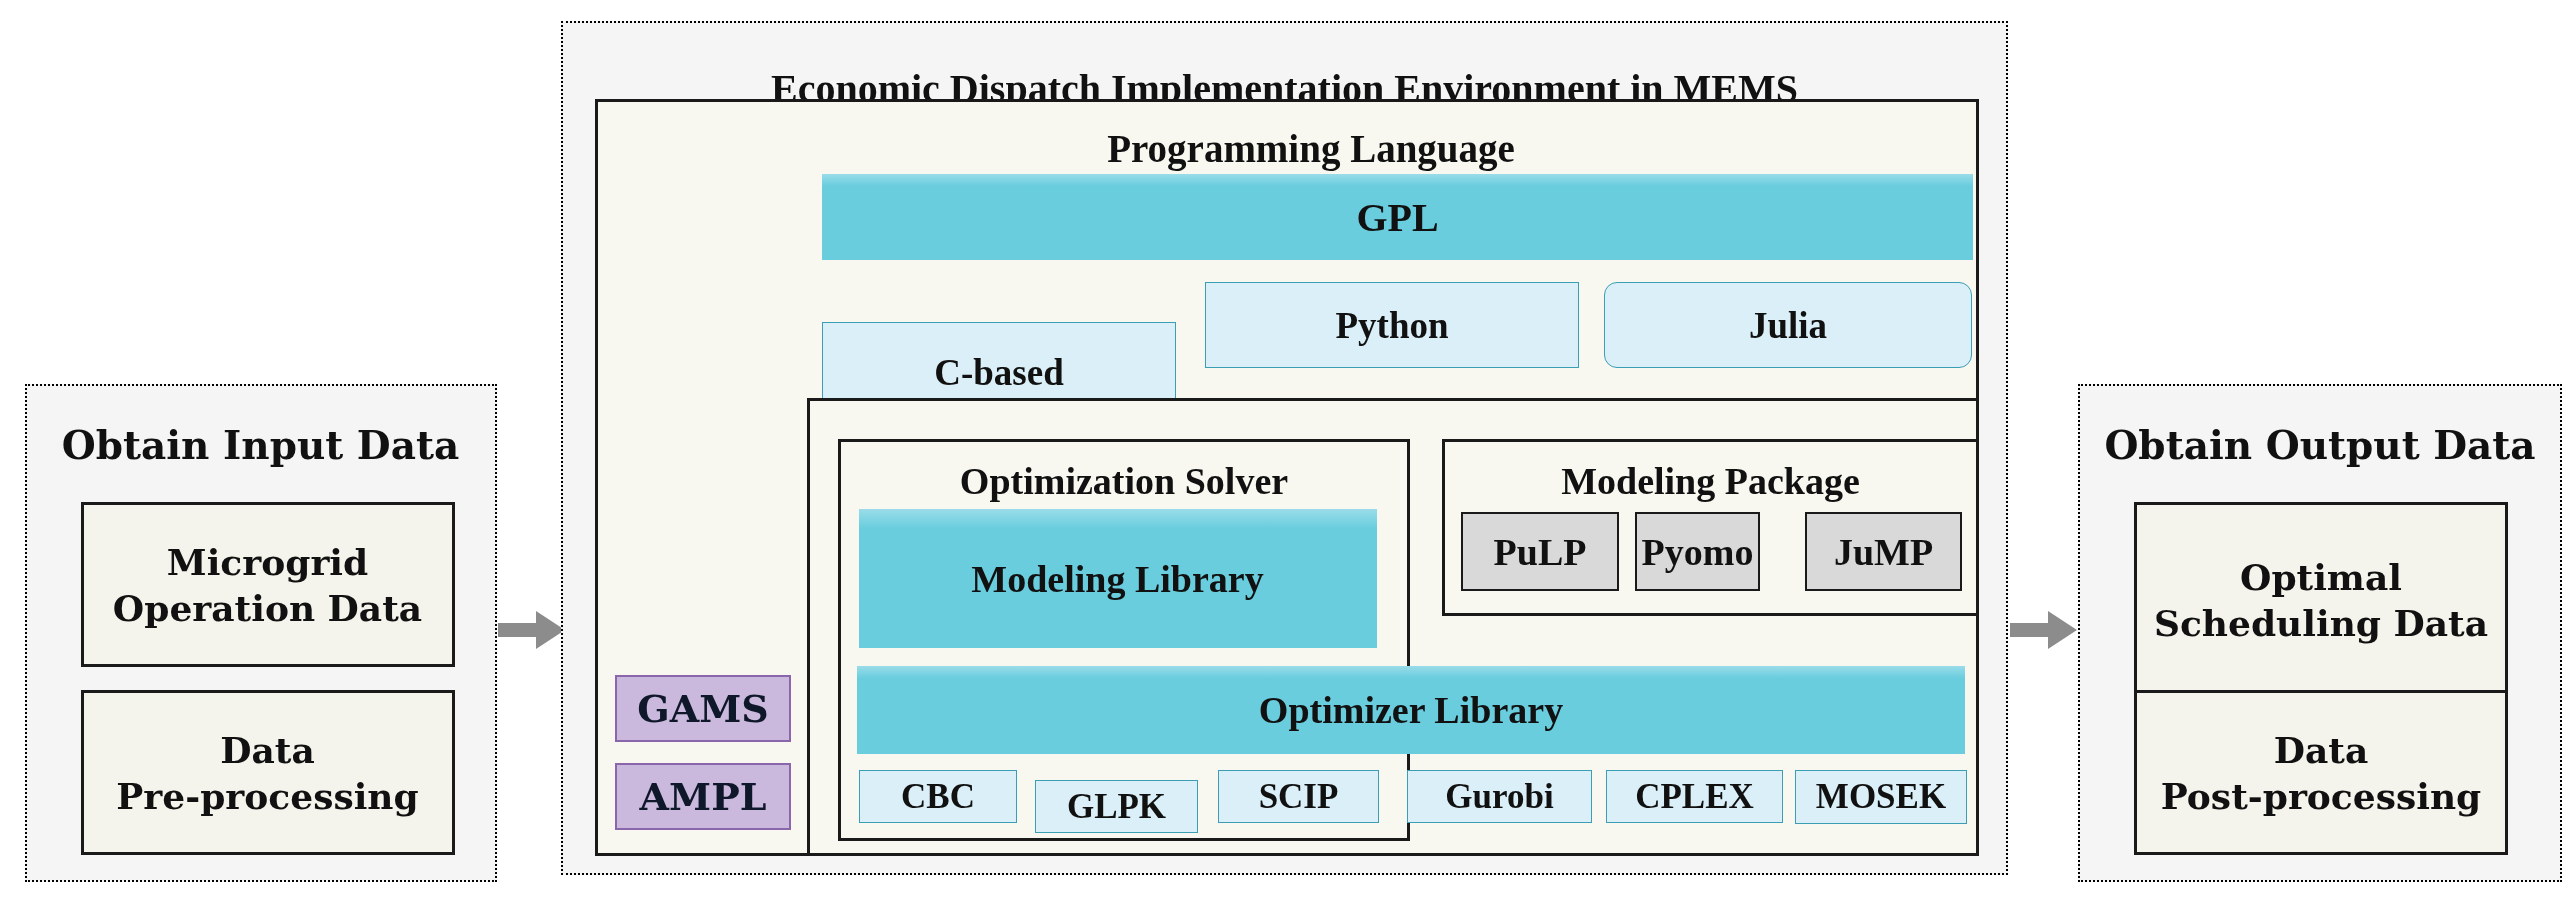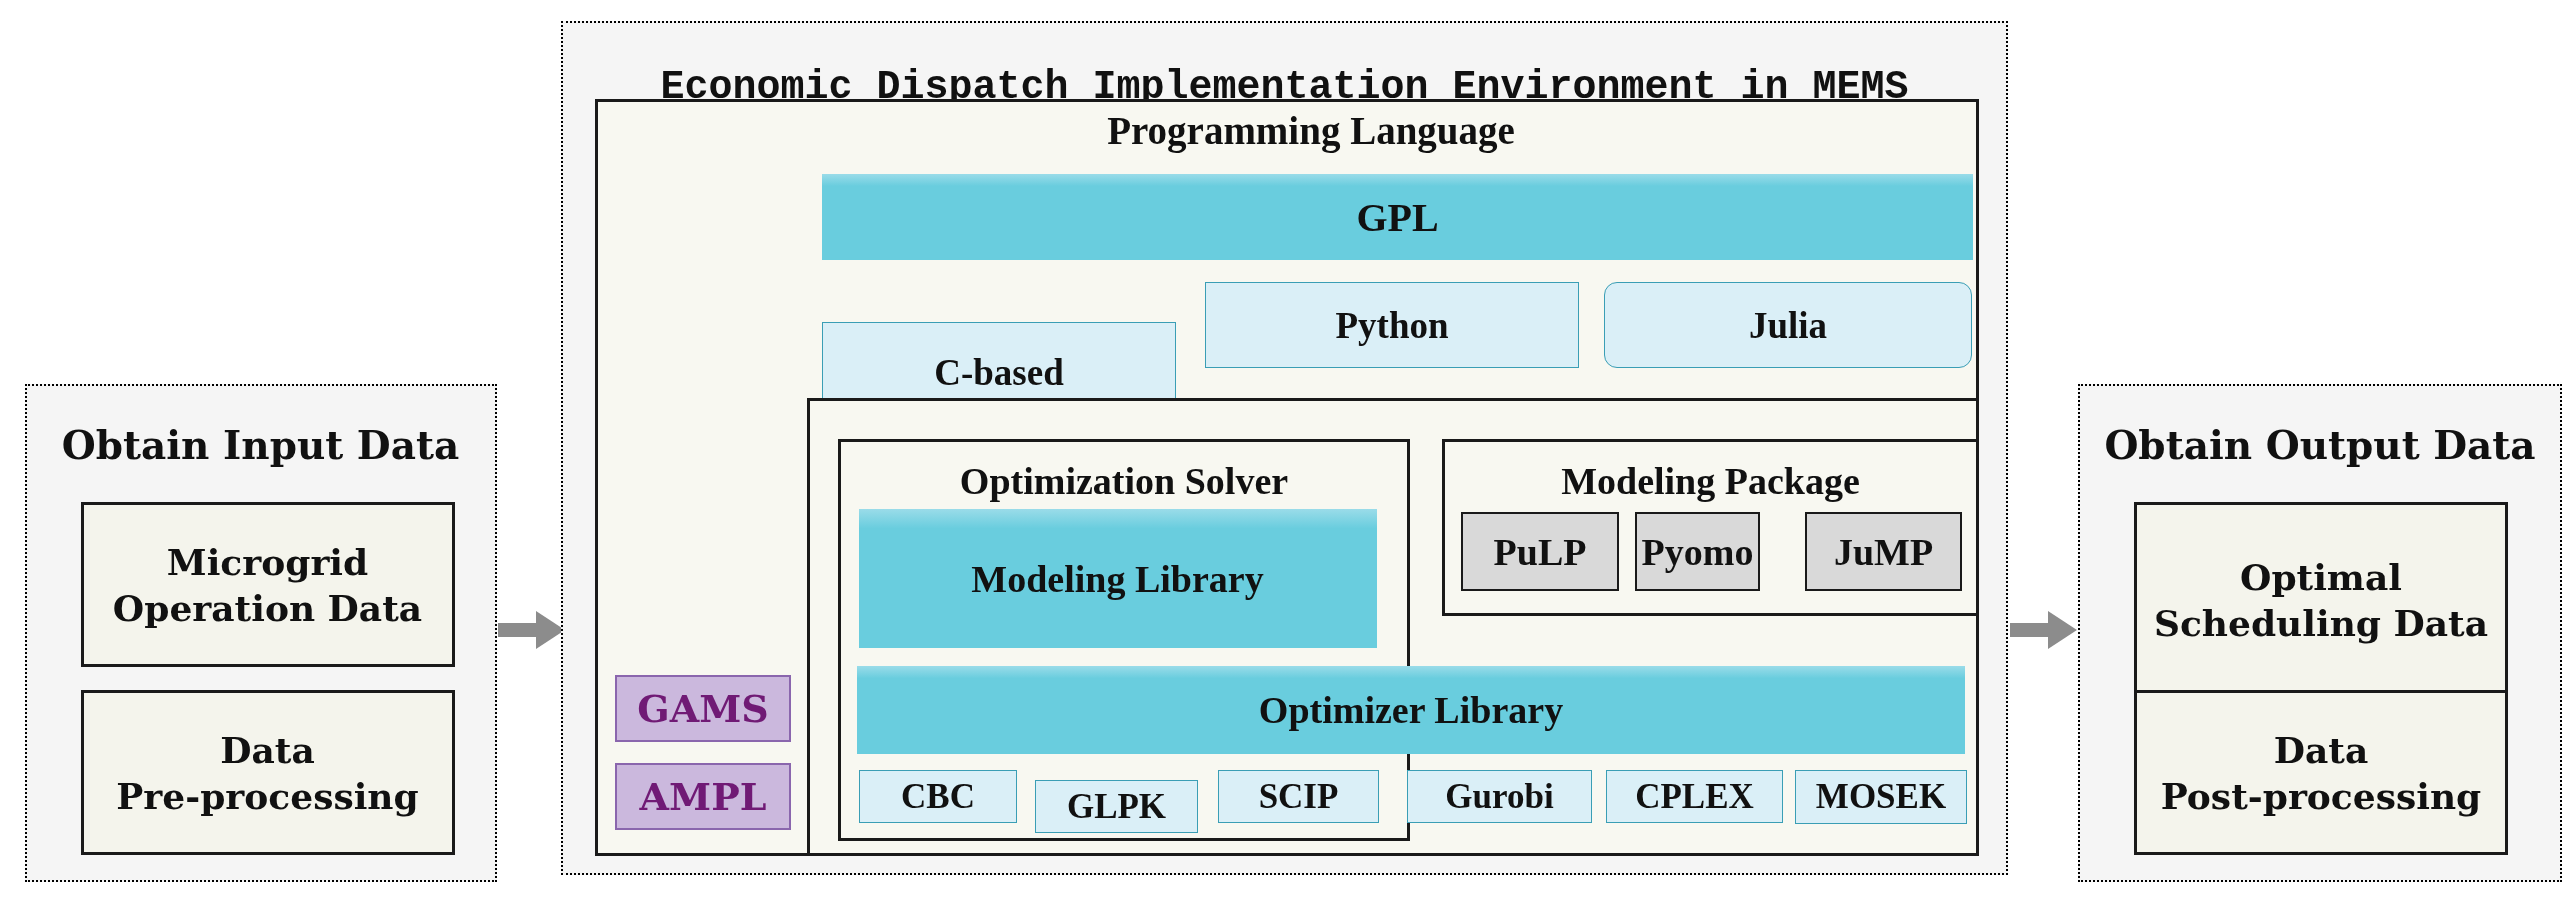--- a/index.html
+++ b/index.html
@@ -15,27 +15,27 @@
     font-family:"Liberation Serif", serif; color:var(--ink); overflow:hidden;
   }
   .abs{position:absolute; box-sizing:border-box;}
   .dashed-panel{border:2.1px dotted #000; background:var(--panel-bg);}
   .thick{border:3.5px solid #1a1a1a;}
   .center-text{display:flex; align-items:center; justify-content:center; text-align:center;}
   .col-text{display:flex; flex-direction:column; align-items:center; justify-content:center; text-align:center;}
   .serif-wide{font-family:"DejaVu Serif", serif;}
   .b{font-weight:bold;}
   .panel-title{font-size:39px; font-weight:bold; text-align:center; font-family:"DejaVu Serif", serif;}
-  .env-title{font-size:40px; font-weight:bold; text-align:center;font-family:Liberation Mono, monospace;}
+  .env-title{font-size:40px; font-weight:bold; text-align:center;}
   .section-title{font-size:38px; font-weight:bold; text-align:center;}
   .io-box{background:var(--inner-box-bg); border:3.5px solid #1a1a1a; font-family:"DejaVu Serif", serif;
           font-size:36px; font-weight:bold; line-height:46px;}
   .teal-bar{background:linear-gradient(180deg, var(--teal-light) 0%, var(--teal) 14%); }
   .cyan-box{background:var(--light-cyan); border:1.4px solid var(--cyan-border); font-size:37px; font-weight:bold;}
-  .purple-box{background:var(--purple-light); border:2.1px solid var(--purple-border); color:#701a75;
+  .purple-box{background:var(--purple-light); border:2.1px solid var(--purple-border); color:#0f172a;
               font-family:"DejaVu Serif", serif; font-size:38px; font-weight:bold;}
   .gray-box{background:var(--gray-box); border:2.1px solid #1a1a1a; font-size:38px; font-weight:bold;}
   .arrow-body{background:var(--arrow); height:14px;}
   .arrow-head{width:0; height:0; border-top:19px solid transparent; border-bottom:19px solid transparent;
               border-left:29px solid var(--arrow);}
 </style>
 </head>
 <body>
 
 <div class="canvas">
@@ -54,21 +54,21 @@
 
   <div>
     <div class="abs arrow-body" style="left:498px; top:623px; width:40px;"></div>
     <div class="abs arrow-head" style="left:536px; top:611px;"></div>
   </div>
 
   <div class="abs dashed-panel" style="left:561px; top:21px; width:1447px; height:854px;">
     <div class="abs env-title" style="left:0; top:42px; width:100%;">Economic Dispatch Implementation Environment in MEMS</div>
 
     <div class="abs thick" style="left:32px; top:76px; width:1384px; height:757px; background:var(--box-bg);">
-      <div class="abs section-title" style="left:0; top:6px; width:100%; font-size:39px;padding-left:48px;">Programming Language</div>
+      <div class="abs section-title" style="left:0; top:24px; width:100%; font-size:39px;padding-left:48px;">Programming Language</div>
     </div>
 
     <div class="abs purple-box center-text" style="left:52px; top:652px; width:176px; height:67px;">
       <span>GAMS</span>
     </div>
     <div class="abs purple-box center-text" style="left:52px; top:740px; width:176px; height:67px;">
       <span>AMPL</span>
     </div>
 
     <div class="abs teal-bar center-text b" style="left:259px; top:151px; width:1151px; height:86px; font-size:40px;">

